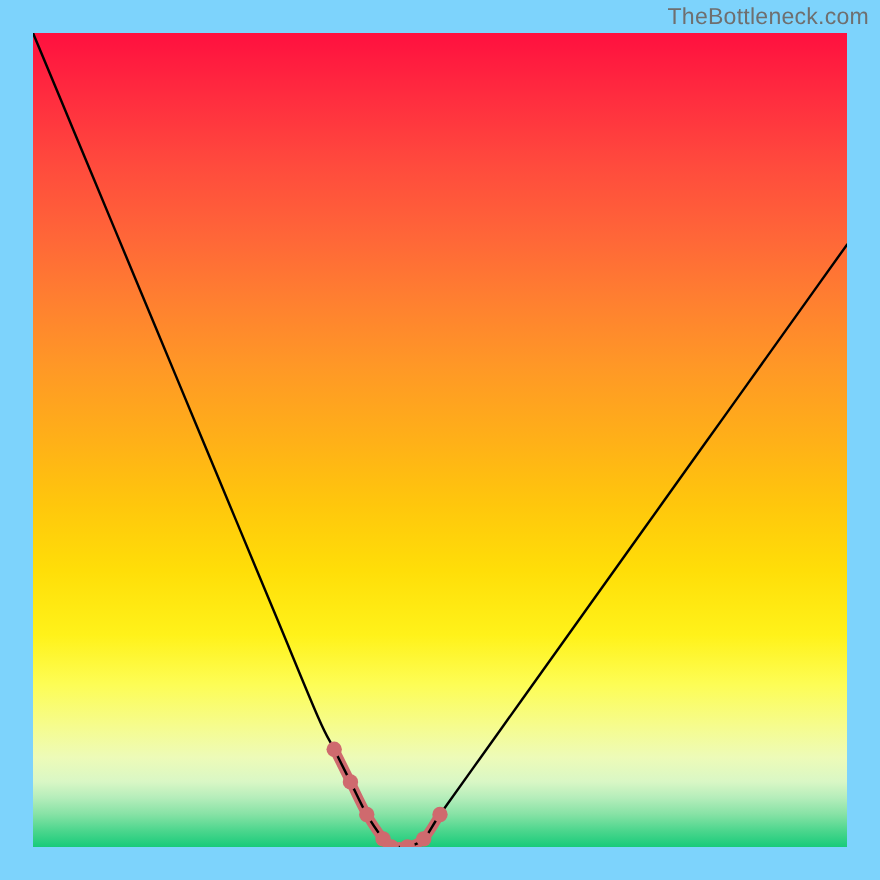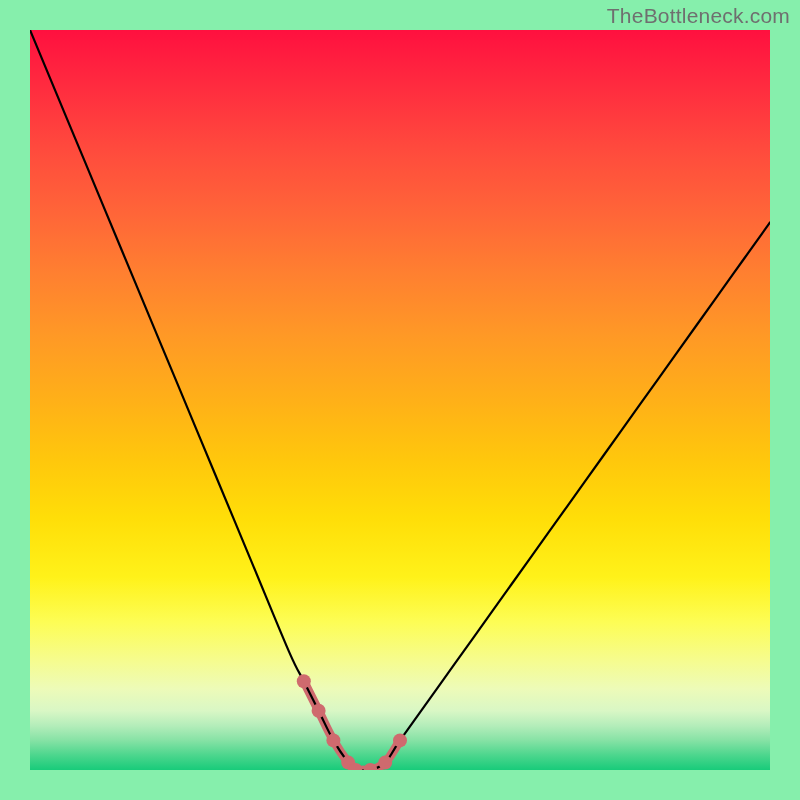--- a/index.html
+++ b/index.html
@@ -8,21 +8,21 @@
     width: 800px;
     height: 800px;
     background: #000;
     overflow: hidden;
     font-family: Arial, Helvetica, sans-serif;
   }
   .outer {
     position: relative;
     width: 800px;
     height: 800px;
-    background: #86efac;
+    background: #7dd3fc;
   }
   .plot-area {
     position: absolute;
     left: 30px;
     top: 30px;
     width: 740px;
     height: 740px;
     
     background: linear-gradient(to bottom,
       #ff103f 0%,

